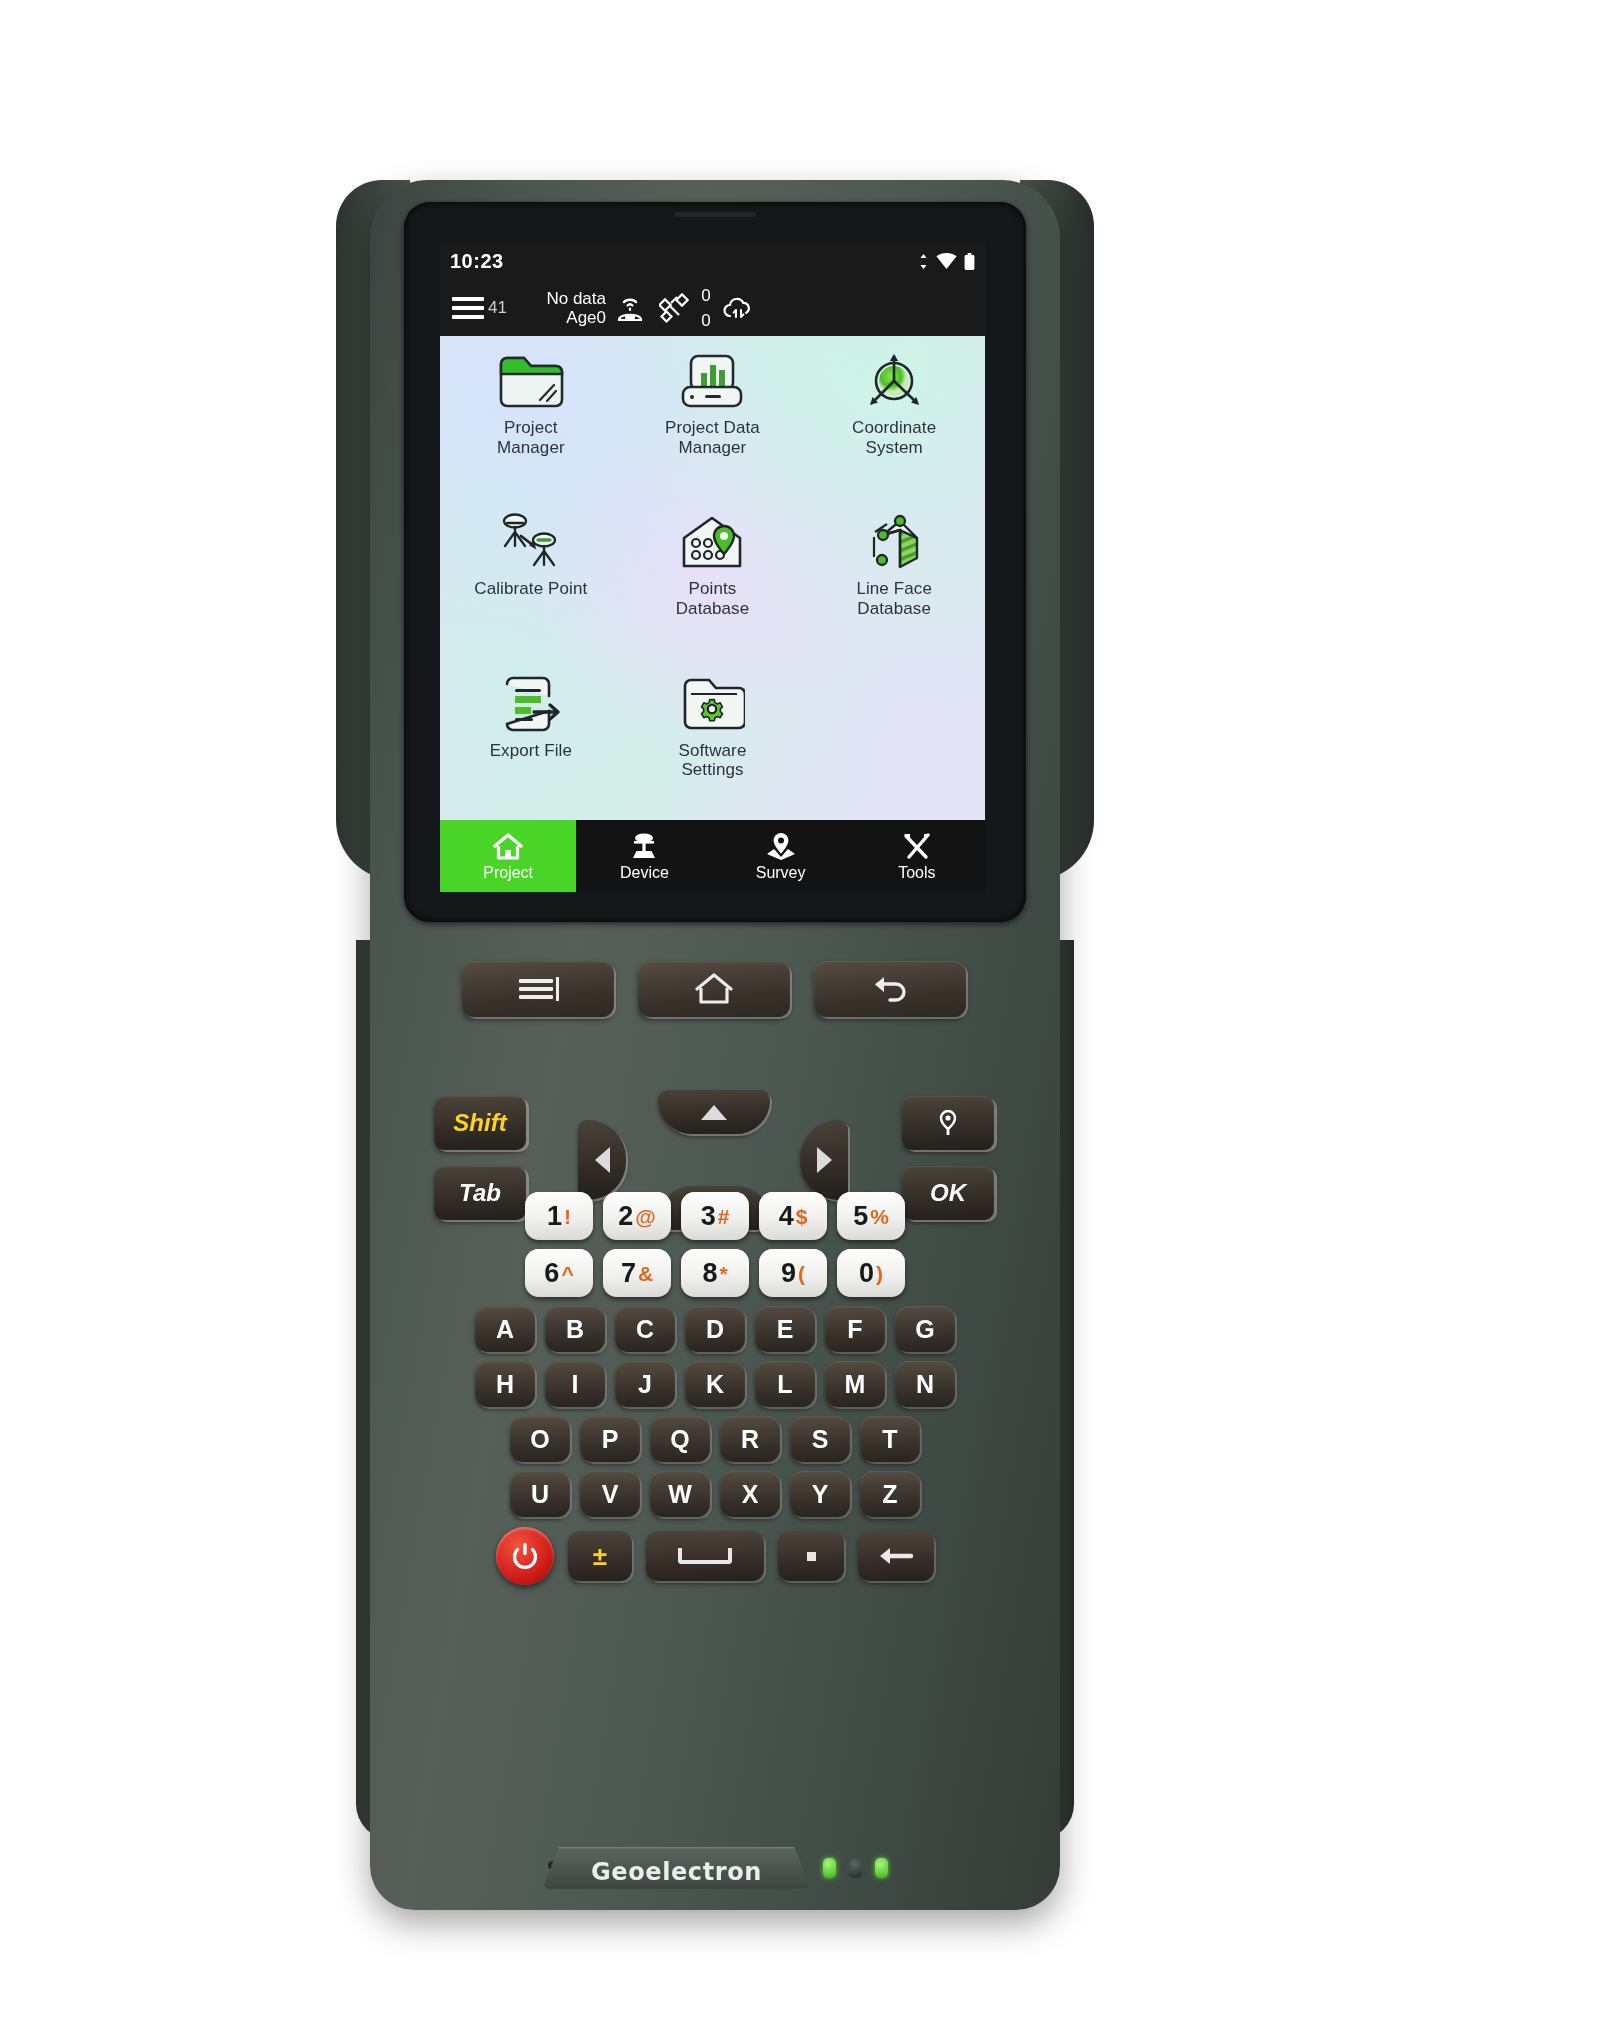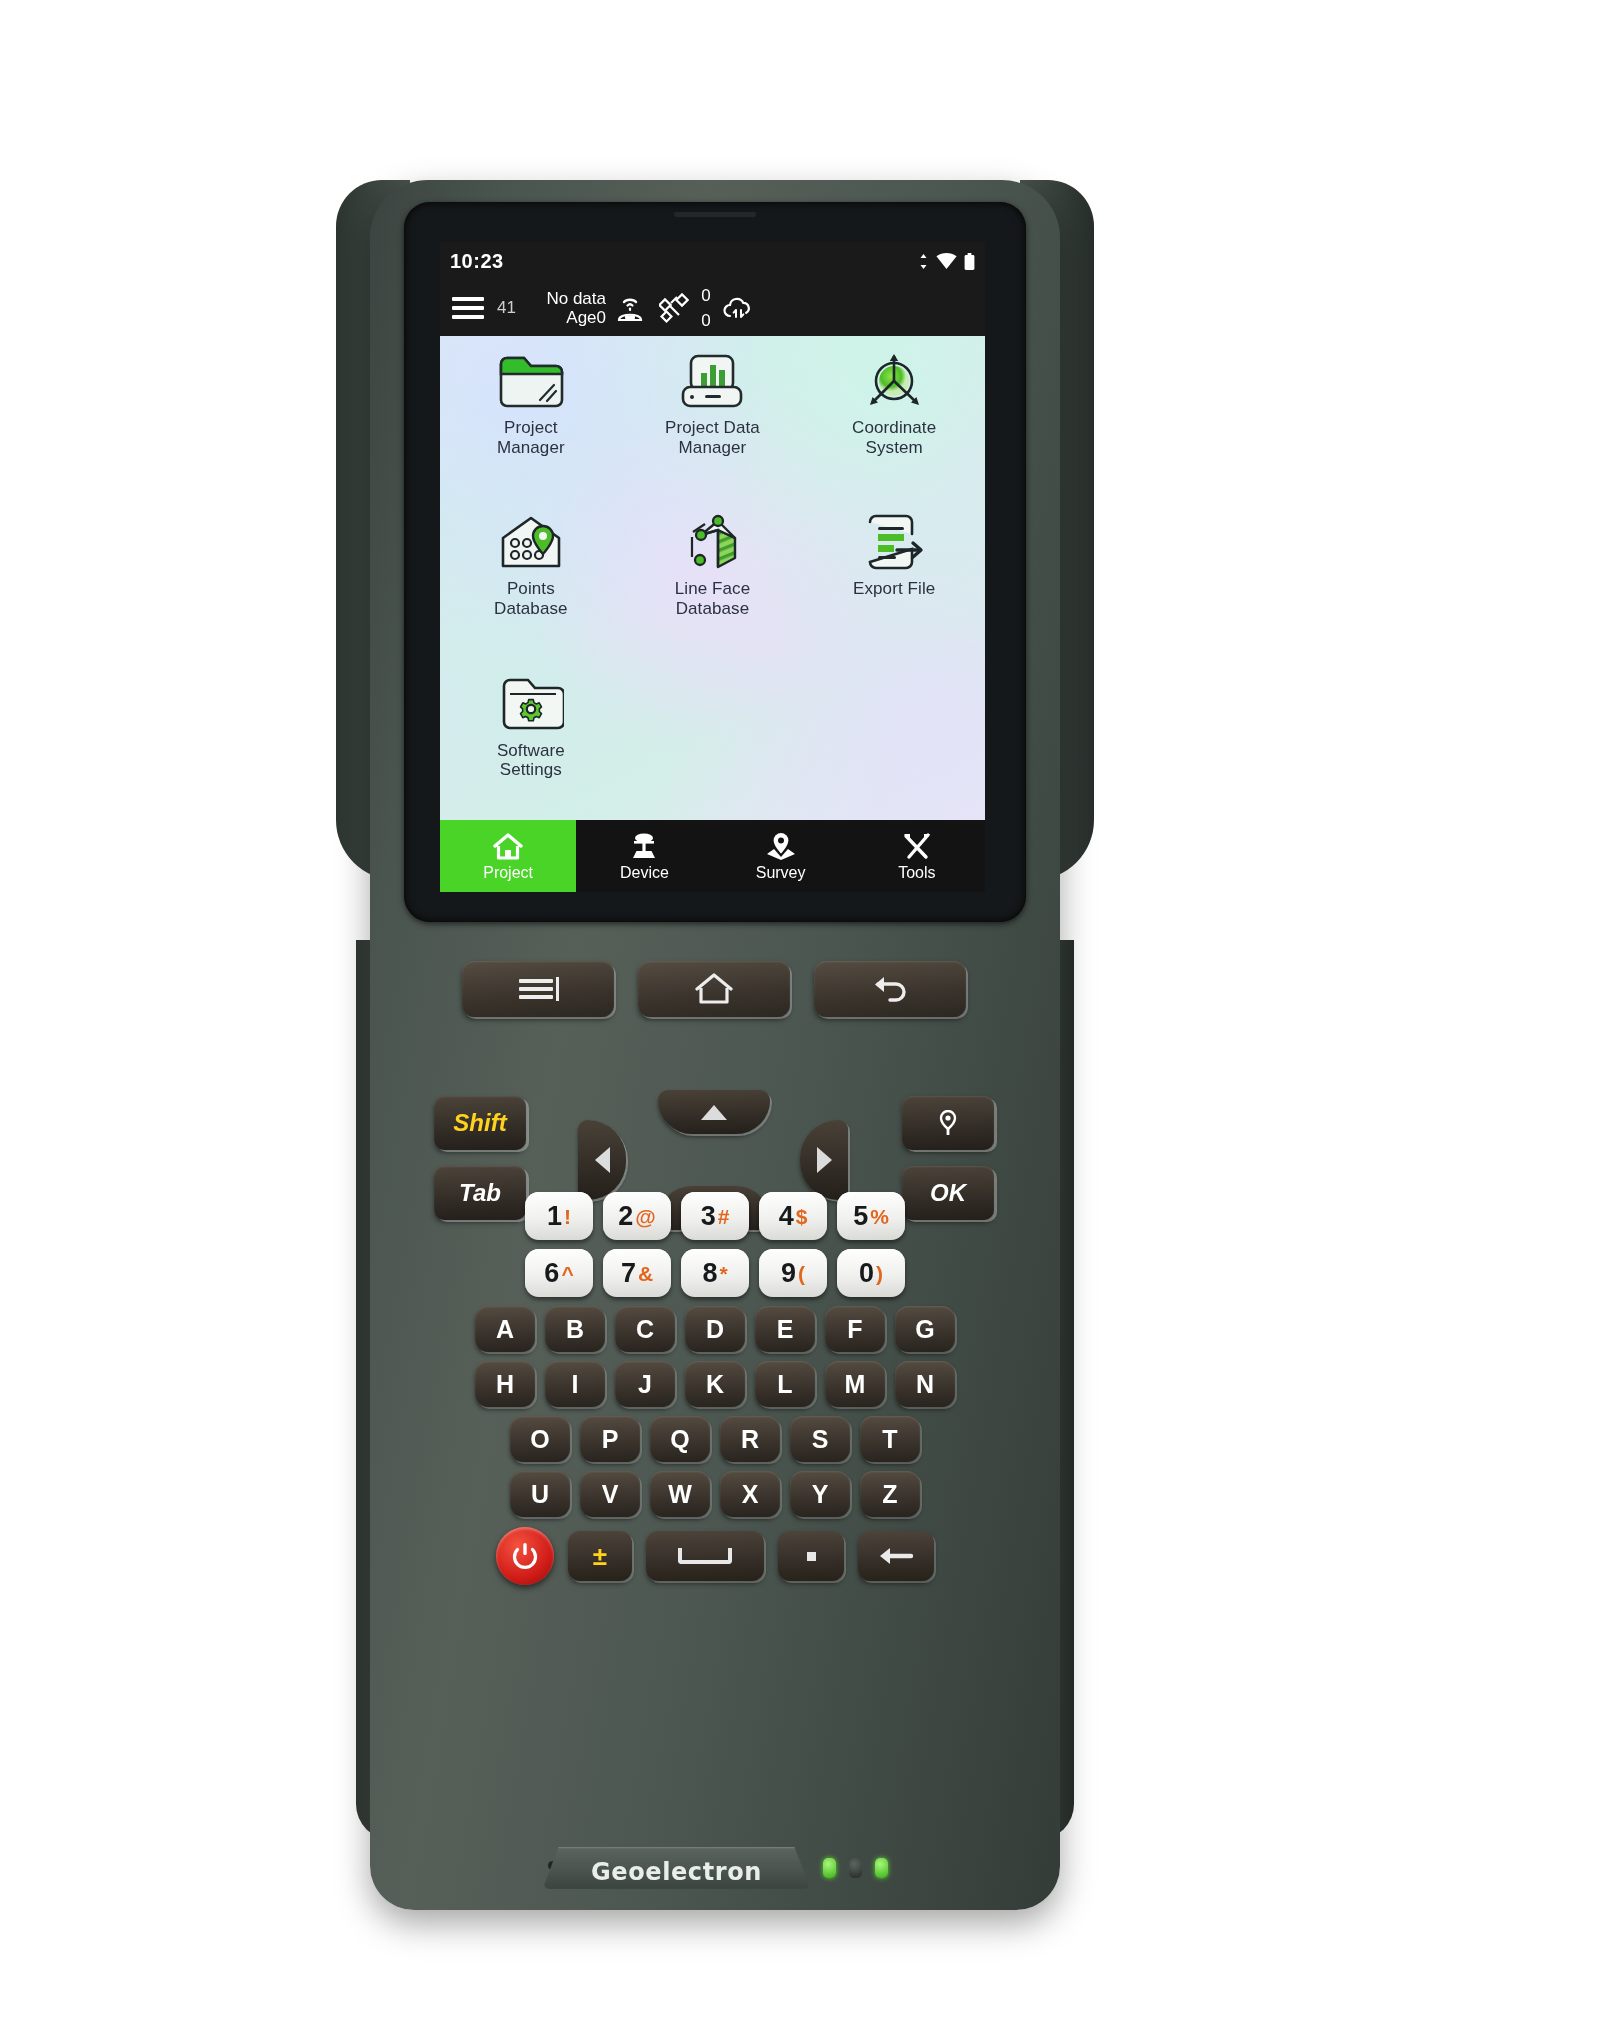--- a/index.html
+++ b/index.html
@@ -79,21 +79,21 @@
   
   .apptoolbar {
     position: relative; height: 56px;
     background: #1a1a1a;
     display: flex; align-items: center;
     padding: 0 8px; gap: 4px;
     color: #fff;
   }
   .hamburger { width: 36px; display: flex; flex-direction: column; gap: 5px; padding-left: 4px; }
   .hamburger i { display: block; height: 4px; background: #fff; border-radius: 1px; }
-  .sat-count { font-size: 17px; color: #cfcfcf; min-width: 28px; text-align: right; }
+  .sat-count { font-size: 17px; color: #cfcfcf; min-width: 28px; text-align: left; }
   .twoline { display: flex; flex-direction: column; align-items: flex-end; line-height: 1.12;
              font-size: 17px; min-width: 86px; }
   .twoline span { white-space: nowrap; }
   .tb-icon { width: 40px; height: 40px; display: flex; align-items: center; justify-content: center; }
   .tb-num { display: flex; flex-direction: column; align-items: center; font-size: 17px;
             line-height: 1.5; min-width: 16px; }
 
   
   .appgrid {
     position: relative;
@@ -372,20 +372,37 @@
               <path d="M31 29 L10 50" stroke="#1d2628" stroke-width="2.6"></path>
               <path d="M7 53 l2.6-8 5.4 5.4 Z" fill="#1d2628"></path>
               <path d="M31 29 L53 50" stroke="#1d2628" stroke-width="2.6"></path>
               <path d="M56 53 l-8-2.6 5.4-5.4 Z" fill="#1d2628"></path>
             </svg>
           </div>
           <div class="app-label">Coordinate
 System</div>
         </div>
 
+        <div class="app-cell">
+          <div class="app-ico">
+            <svg width="70" height="60" viewBox="0 0 70 60">
+              <g stroke="#1d2628" stroke-width="2.3" fill="none" stroke-linecap="round">
+                <ellipse cx="19" cy="9" rx="11" ry="6.5" fill="#f2f6f4"></ellipse>
+                <path d="M11 11 h16"></path>
+                <path d="M19 15 v5 M19 20 L9 34 M19 20 L29 34 M19 20 v14"></path>
+                <ellipse cx="48" cy="28" rx="11" ry="6.5" fill="#f2f6f4"></ellipse>
+                <path d="M42 28 h12" stroke="#3c9e34" stroke-width="3.4"></path>
+                <path d="M48 34 v5 M48 39 L38 53 M48 39 L58 53 M48 39 v14"></path>
+                <path d="M25 24 L38 34" stroke-width="2.8"></path>
+              </g>
+              <path d="M41 37 l-8-3 3-5 Z" fill="#1d2628" transform="rotate(10 38 34)"></path>
+            </svg>
+          </div>
+          <div class="app-label">Calibrate Point</div>
+        </div>
 
         <div class="app-cell">
           <div class="app-ico">
             <svg width="66" height="56" viewBox="0 0 66 56">
               <path d="M5 24 L33 4 L61 24 V52 H5 Z" fill="#f1f6f4" stroke="#1d2628" stroke-width="2.6" stroke-linejoin="round"></path>
               <g fill="none" stroke="#1d2628" stroke-width="2.2">
                 <circle cx="17" cy="29" r="4"></circle>
                   <circle cx="29" cy="29" r="4"></circle>
                 <circle cx="17" cy="41" r="4"></circle>
                   <circle cx="29" cy="41" r="4"></circle>

